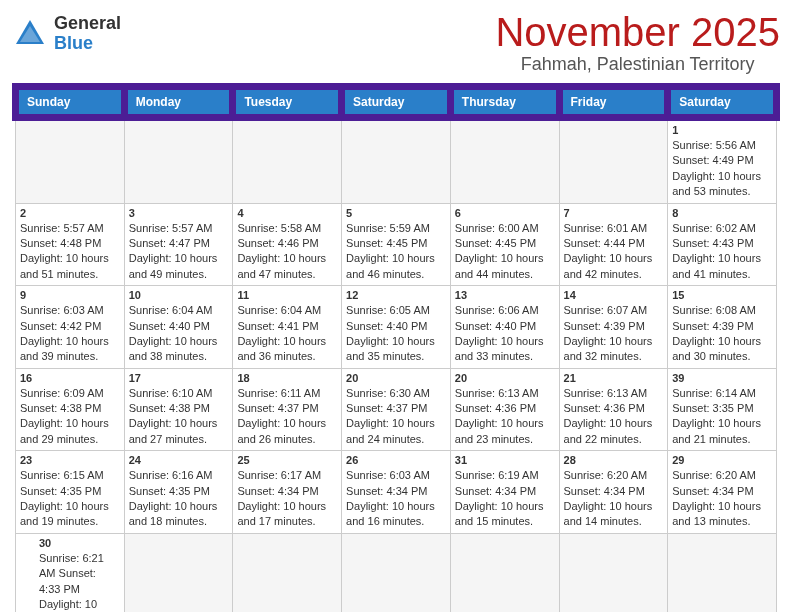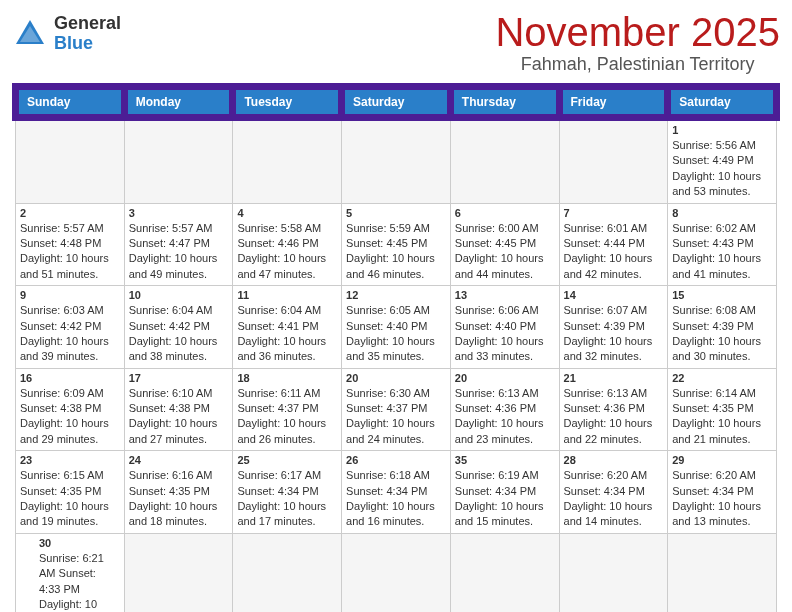--- a/index.html
+++ b/index.html
@@ -201,21 +201,21 @@
         <tr>
           <td>
             <span class="day-num">9</span>
             <div class="day-info">Sunrise: 6:03 AM
 Sunset: 4:42 PM
 Daylight: 10 hours and 39 minutes.</div>
           </td>
           <td>
             <span class="day-num">10</span>
             <div class="day-info">Sunrise: 6:04 AM
-Sunset: 4:42 PM
+Sunset: 4:40 PM
 Daylight: 10 hours and 38 minutes.</div>
           </td>
           <td>
             <span class="day-num">11</span>
             <div class="day-info">Sunrise: 6:04 AM
 Sunset: 4:41 PM
 Daylight: 10 hours and 36 minutes.</div>
           </td>
           <td>
             <span class="day-num">12</span>
@@ -273,23 +273,23 @@
 Sunset: 4:36 PM
 Daylight: 10 hours and 23 minutes.</div>
           </td>
           <td>
             <span class="day-num">21</span>
             <div class="day-info">Sunrise: 6:13 AM
 Sunset: 4:36 PM
 Daylight: 10 hours and 22 minutes.</div>
           </td>
           <td>
-            <span class="day-num">22</span>
+            <span class="day-num">39</span>
             <div class="day-info">Sunrise: 6:14 AM
-Sunset: 4:35 PM
+Sunset: 3:35 PM
 Daylight: 10 hours and 21 minutes.</div>
           </td>
         </tr>
         <tr>
           <td>
             <span class="day-num">23</span>
             <div class="day-info">Sunrise: 6:15 AM
 Sunset: 4:35 PM
 Daylight: 10 hours and 19 minutes.</div>
           </td>
@@ -300,26 +300,26 @@
 Daylight: 10 hours and 18 minutes.</div>
           </td>
           <td>
             <span class="day-num">25</span>
             <div class="day-info">Sunrise: 6:17 AM
 Sunset: 4:34 PM
 Daylight: 10 hours and 17 minutes.</div>
           </td>
           <td>
             <span class="day-num">26</span>
-            <div class="day-info">Sunrise: 6:18 AM
+            <div class="day-info">Sunrise: 6:03 AM
 Sunset: 4:34 PM
 Daylight: 10 hours and 16 minutes.</div>
           </td>
           <td>
-            <span class="day-num">35</span>
+            <span class="day-num">31</span>
             <div class="day-info">Sunrise: 6:19 AM
 Sunset: 4:34 PM
 Daylight: 10 hours and 15 minutes.</div>
           </td>
           <td>
             <span class="day-num">28</span>
             <div class="day-info">Sunrise: 6:20 AM
 Sunset: 4:34 PM
 Daylight: 10 hours and 14 minutes.</div>
           </td>

